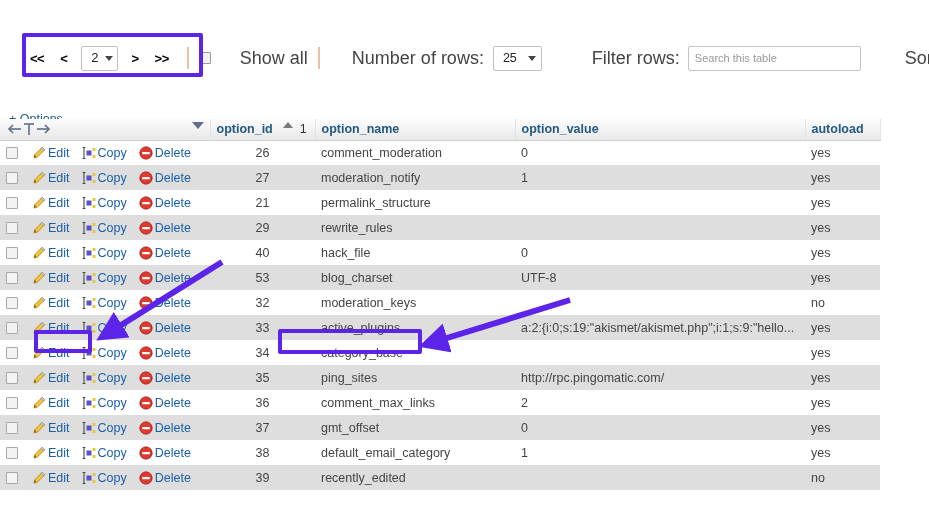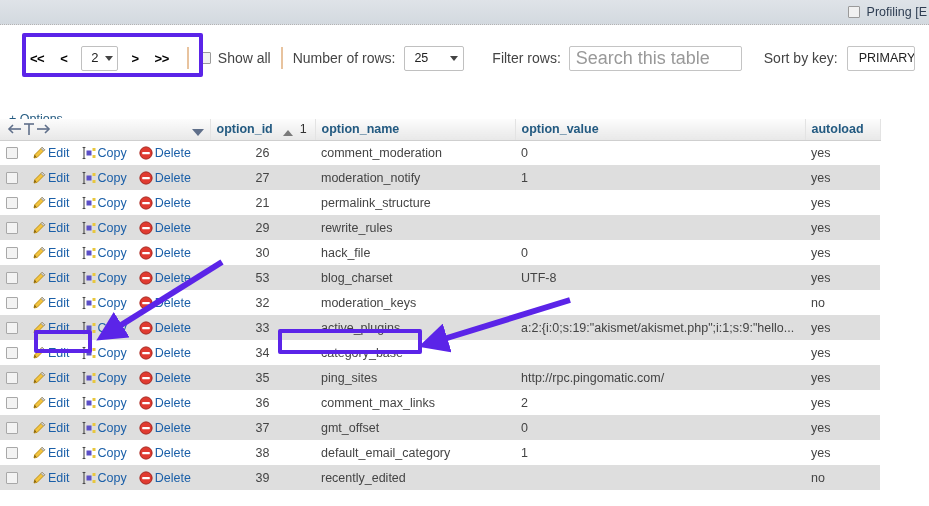--- a/index.html
+++ b/index.html
@@ -65,32 +65,32 @@
     width: 0; height: 0;
     border-left: 4px solid transparent;
     border-right: 4px solid transparent;
     border-top: 5px solid #444;
     display: inline-block;
   }
   .sep {
     width: 2px; height: 22px; background: #e8c39e; margin: 0 10px;
   }
   .showall-wrap { display: flex; align-items: center; gap: 7px; }
-  .nav-text { font-size: 14px; color: #444; white-space: nowrap; }
+  .nav-text { font-size: 18px; color: #444; white-space: nowrap; margin-left: 22px; }
   .rows-select {
     font-family: "Liberation Sans", sans-serif;
     font-size: 12.5px; color: #222;
     border: 1px solid #c0c0c0; background: #fff;
     border-radius: 2px; padding: 3px 5px 3px 9px;
     height: 25px; margin-left: 9px;
-    display: inline-flex; align-items: center; gap: 22px;
+    display: inline-flex; align-items: center; gap: 11px;
   }
   .filter-input {
     font-family: "Liberation Sans", sans-serif;
-    font-size: 18px; color: #999;
+    font-size: 11px; color: #999;
     border: 1px solid #c4c4c4; background: #fff;
     border-radius: 2px; padding: 4px 6px;
     width: 173px; height: 25px; margin-left: 8px;
     display: inline-flex; align-items: center;
   }
   .sortkey-select {
     font-family: "Liberation Sans", sans-serif;
     font-size: 12.5px; color: #222;
     border: 1px solid #c4c4c4; background: #fff;
     border-radius: 2px; padding: 4px 6px 4px 11px;
@@ -167,21 +167,21 @@
     margin-right: 10px; flex: 0 0 auto;
   }
   .lnk { color: #1a5fa8; cursor: pointer; font-size: 12.5px; }
   .act-grp { display: inline-flex; align-items: center; gap: 2px; margin-right: 8px; }
 
   
   .ico { display:inline-block; width:14px; height:14px; position:relative; flex:0 0 auto;}
   svg { display:block; }
 
   
-  .th-flex { display: flex; align-items: flex-end; }
+  .th-flex { display: flex; align-items: flex-start; }
   .tri-up {
     width: 0; height: 0;
     border-left: 5px solid transparent;
     border-right: 5px solid transparent;
     border-bottom: 6px solid #7a7a7a;
     margin-left: 10px;
   }
   .sort-num { margin-left: 7px; color: #333; font-weight: normal; font-size: 12.5px; }
   .th-caret {
     width: 0; height: 0;
@@ -193,26 +193,20 @@
   .tnav { display:flex; align-items:center; color:#5f6f8a; }
 
   
   #arrows { position: absolute; left:0; top:0; width:929px; height:506px; pointer-events:none; }
 </style>
 </head>
 <body>
 
 <div id="root">
 
-  <div class="topbar">
-    <div class="profiling-wrap">
-      <span class="chk"></span>
-      <span class="profiling-label">Profiling [E</span>
-    </div>
-  </div>
 
   <div class="navbar">
     <div class="nav-inner">
 
       <div class="pager">
         <span class="pg-btn">&lt;&lt;</span>
         <span class="pg-btn">&lt;</span>
         <span class="page-select">
           <span>2</span>
           <span class="caret-dn"></span>
@@ -508,21 +502,21 @@
                   <span class="ico">
                     <svg width="14" height="14" viewBox="0 0 14 14">
                       <circle cx="7" cy="7" r="6.1" fill="#e03a30" stroke="#a51f17" stroke-width="1"></circle>
                       <rect x="3.2" y="6" width="7.6" height="2.2" fill="#ffffff" rx="0.4"></rect>
                     </svg>
                   </span>
                   <span class="lnk">Delete</span>
                 </span>
               </div>
             </td>
-            <td class="c-id">30</td>
+            <td class="c-id">40</td>
             <td>hack_file</td>
             <td>0</td>
             <td>yes</td>
           </tr>
           <tr class="even">
             <td class="c-actions">
               <div class="act-row">
                 <span class="rowchk"></span>
                 <span class="act-grp">
                   <span class="ico">

